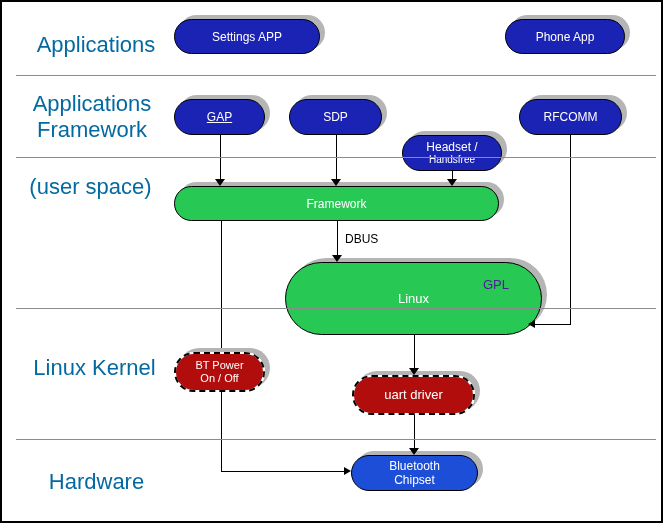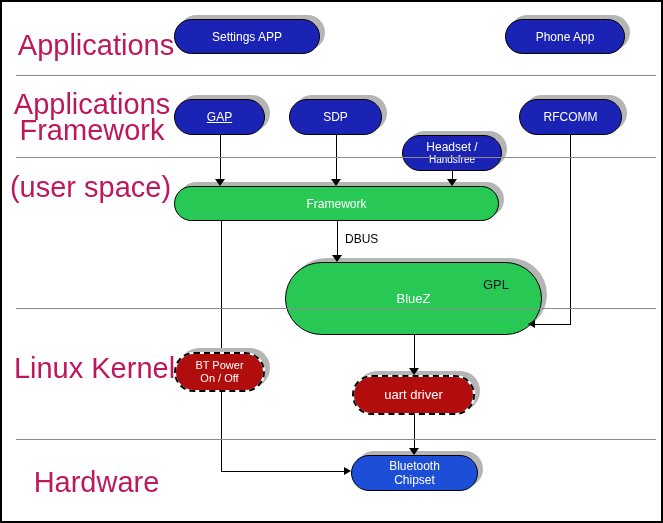--- a/index.html
+++ b/index.html
@@ -1,34 +1,34 @@
 <!DOCTYPE html>
 <html><head>
 <meta charset="utf-8">
 <style>
   html,body{margin:0;padding:0;background:#fff;font-family:"Liberation Sans",sans-serif;}
   #canvas{position:relative;width:663px;height:523px;border:2px solid #000;background:#fff;box-sizing:border-box;overflow:hidden;}
   .sep{position:absolute;height:1px;background:#8c8c8c;z-index:3;}
-  .layer-label{position:absolute;color:#be185d;font-size:29px;line-height:26px;text-align:center;z-index:1;}
+  .layer-label{position:absolute;color:#0369a1;font-size:22px;line-height:26px;text-align:center;z-index:1;}
   .layer-label span{display:block;}
   .line{position:absolute;background:#000;z-index:1;}
   .arr{position:absolute;width:0;height:0;z-index:4;}
   .arr-d{border-left:5px solid transparent;border-right:5px solid transparent;border-top:7px solid #000;}
   .arr-l{border-top:4px solid transparent;border-bottom:4px solid transparent;border-right:7px solid #000;}
   .arr-r{border-top:4px solid transparent;border-bottom:4px solid transparent;border-left:7px solid #000;}
   .pill{position:absolute;border:1.5px solid #000;border-radius:999px;display:flex;flex-direction:column;align-items:center;justify-content:center;color:#fff;font-size:12px;line-height:14px;text-align:center;box-shadow:5px -4px 0 #b5b5b5;box-sizing:border-box;z-index:2;}
   .blue{background:#1a23b4;}
   .green{background:#28c855;}
   .red{background:#1d4ed8;}
   .dashed{border:2px dashed #000;background:linear-gradient(#b20d0d,#b20d0d) padding-box,linear-gradient(#fff,#fff) border-box;}
   .sub{font-size:10px;line-height:12px;text-align:center;}
   .small2{font-size:11px;line-height:13px;}
   .med{font-size:13px;}
   .edge-label{position:absolute;color:#000;font-size:12px;z-index:4;}
-  .badge{position:absolute;top:15px;right:32px;color:#0f172a;font-size:13px;}
+  .badge{position:absolute;top:15px;right:32px;color:#4c1d95;font-size:13px;}
 </style>
 </head>
 <body>
 
 <div id="canvas">
 
   <div class="sep" style="left:14px;top:73px;width:640px;"></div>
   <div class="sep" style="left:14px;top:155px;width:640px;"></div>
   <div class="sep" style="left:14px;top:306px;width:640px;"></div>
   <div class="sep" style="left:14px;top:437px;width:640px;"></div>
@@ -90,21 +90,21 @@
     <span class="sub">Handsfree</span>
   </div>
   <div class="pill blue" style="left:517px;top:97px;width:103px;height:36px;">
     <span>RFCOMM</span>
   </div>
 
   <div class="pill green" style="left:172px;top:184px;width:325px;height:35px;">
     <span>Framework</span>
   </div>
   <div class="pill green med" style="left:283px;top:260px;width:257px;height:73px;">
-    <span>BlueZ</span>
+    <span>Linux</span>
     <span class="badge">GPL</span>
   </div>
 
   <div class="pill red dashed small2" style="left:172px;top:350px;width:91px;height:40px;">
     <span>BT Power</span>
     <span>On / Off</span>
   </div>
   <div class="pill red dashed med" style="left:350px;top:373px;width:123px;height:40px;">
     <span>uart driver</span>
   </div>

